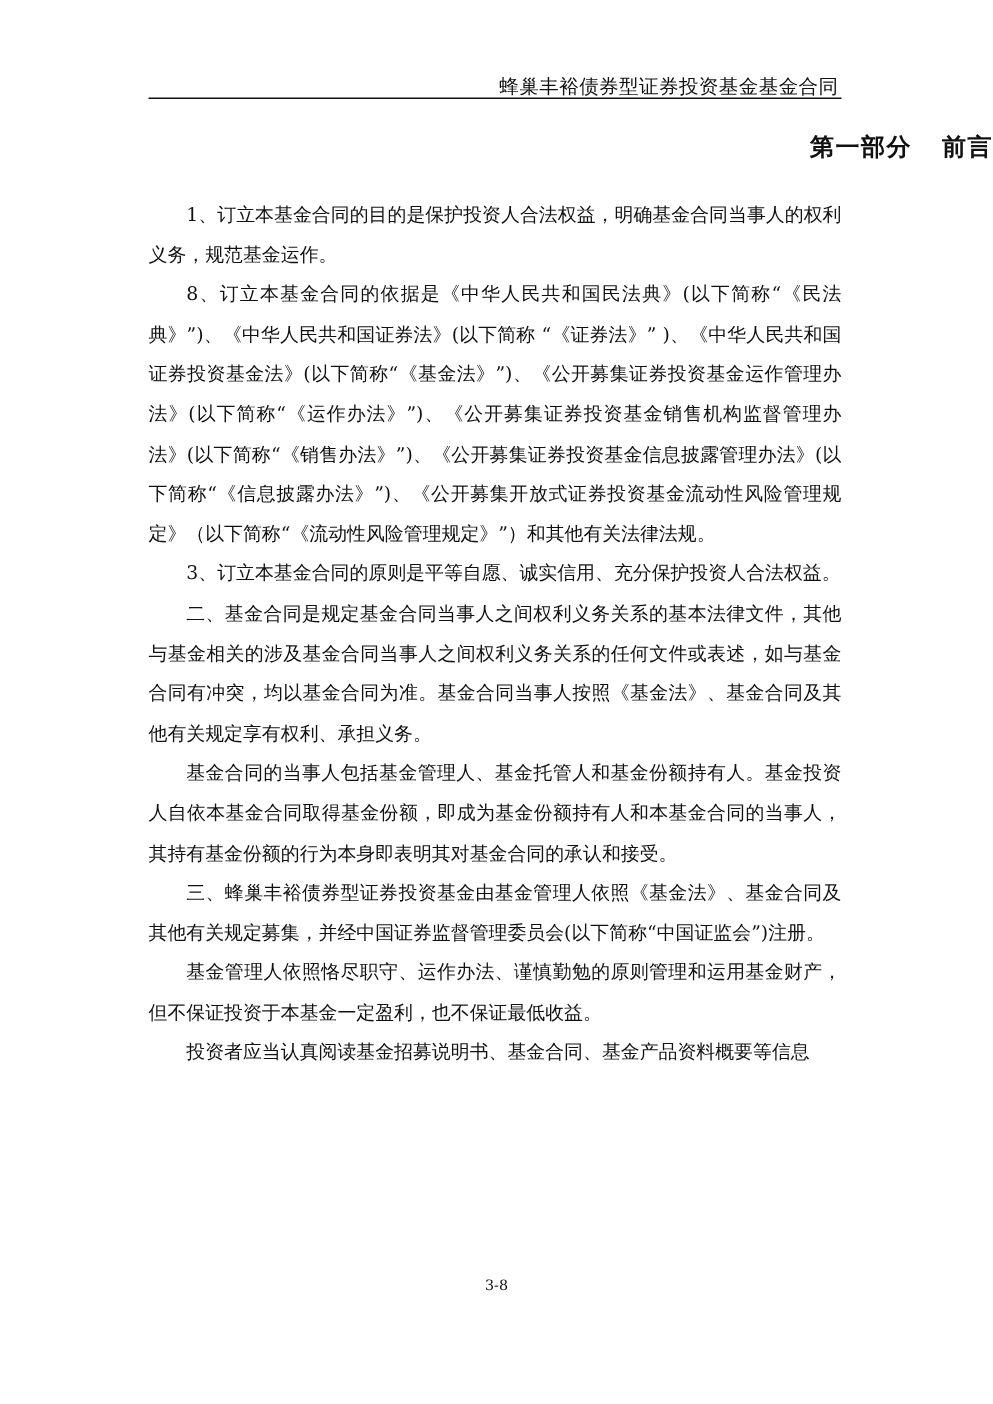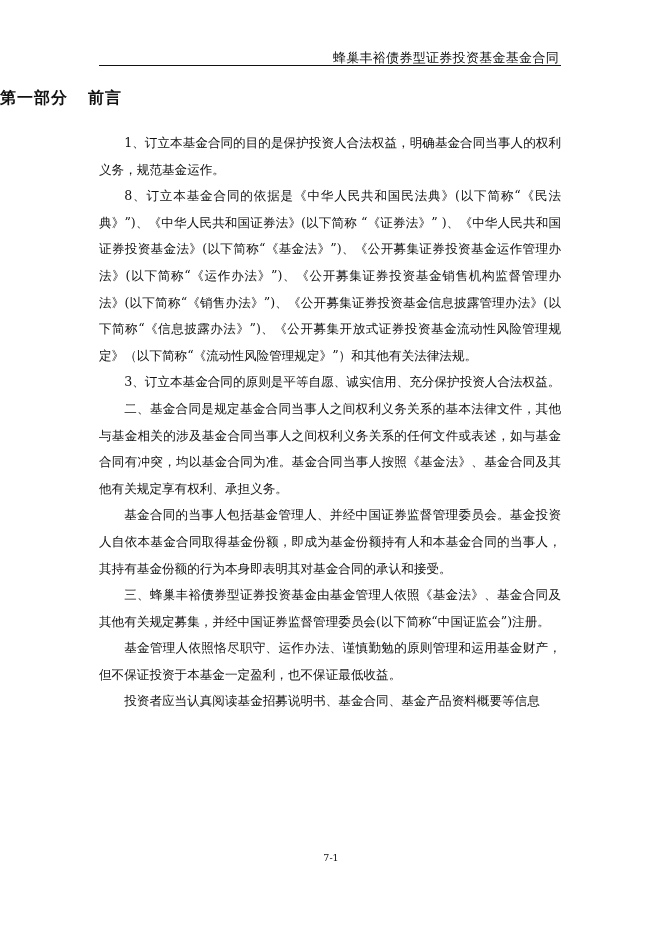--- a/index.html
+++ b/index.html
@@ -1,21 +1,21 @@
 <!DOCTYPE html>
 <html><head>
   <meta charset="utf-8">
   <style>
     html, body { margin: 0; padding: 0; background: #ffffff; }
     body { width: 662px; height: 936px; position: relative; overflow: hidden;
            font-family: "DejaVu Serif", "Liberation Serif", serif; color: #111; }
     .header { position: absolute; left: 99px; top: 48px; width: 462px; height: 17px;
               border-bottom: 1.5px solid #111; }
     .header-text { position: absolute; right: 2px; top: 1px; font-size: 13px; letter-spacing: 0.3px; }
-    .title { position: absolute; left: 0; width: 662px; top: 88px; text-align: left;
+    .title { position: absolute; left: 0; width: 662px; top: 88px; text-align: right;
              font-family: "DejaVu Sans", "Liberation Sans", sans-serif; font-weight: bold; font-size: 16px;
              letter-spacing: 1px; }
     .title .gap { display: inline-block; width: 20px; }
     .body { position: absolute; left: 99px; top: 130px; width: 462px; font-size: 12.6px;
             line-height: 26.6px; text-align: justify; }
     .body p { margin: 0; text-indent: 2em; }
     .footer { position: absolute; left: 0; width: 662px; top: 852px; text-align: center; font-size: 9.5px; }
   </style>
 </head>
 <body>
@@ -26,21 +26,21 @@
 
 <div class="title">
   <span>第一部分</span><span class="gap"></span><span>前言</span>
 </div>
 
 <div class="body">
   <p>1、订立本基金合同的目的是保护投资人合法权益，明确基金合同当事人的权利义务，规范基金运作。</p>
   <p>8、订立本基金合同的依据是《中华人民共和国民法典》(以下简称“《民法典》”)、《中华人民共和国证券法》(以下简称 “《证券法》” )、《中华人民共和国证券投资基金法》(以下简称“《基金法》”)、《公开募集证券投资基金运作管理办法》(以下简称“《运作办法》”)、《公开募集证券投资基金销售机构监督管理办法》(以下简称“《销售办法》”)、《公开募集证券投资基金信息披露管理办法》(以下简称“《信息披露办法》”)、《公开募集开放式证券投资基金流动性风险管理规定》（以下简称“《流动性风险管理规定》”）和其他有关法律法规。</p>
   <p>3、订立本基金合同的原则是平等自愿、诚实信用、充分保护投资人合法权益。</p>
   <p>二、基金合同是规定基金合同当事人之间权利义务关系的基本法律文件，其他与基金相关的涉及基金合同当事人之间权利义务关系的任何文件或表述，如与基金合同有冲突，均以基金合同为准。基金合同当事人按照《基金法》、基金合同及其他有关规定享有权利、承担义务。</p>
-  <p>基金合同的当事人包括基金管理人、并经中国证券监督管理委员会。基金投资人自依本基金合同取得基金份额，即成为基金份额持有人和本基金合同的当事人，其持有基金份额的行为本身即表明其对基金合同的承认和接受。</p>
+  <p>基金合同的当事人包括基金管理人、基金托管人和基金份额持有人。基金投资人自依本基金合同取得基金份额，即成为基金份额持有人和本基金合同的当事人，其持有基金份额的行为本身即表明其对基金合同的承认和接受。</p>
   <p>三、蜂巢丰裕债券型证券投资基金由基金管理人依照《基金法》、基金合同及其他有关规定募集，并经中国证券监督管理委员会(以下简称“中国证监会”)注册。</p>
   <p>基金管理人依照恪尽职守、运作办法、谨慎勤勉的原则管理和运用基金财产，但不保证投资于本基金一定盈利，也不保证最低收益。</p>
   <p>投资者应当认真阅读基金招募说明书、基金合同、基金产品资料概要等信息</p>
 </div>
 
 <div class="footer">
-  <span>7-1</span>
+  <span>3-8</span>
 </div>
 
 </body></html>

